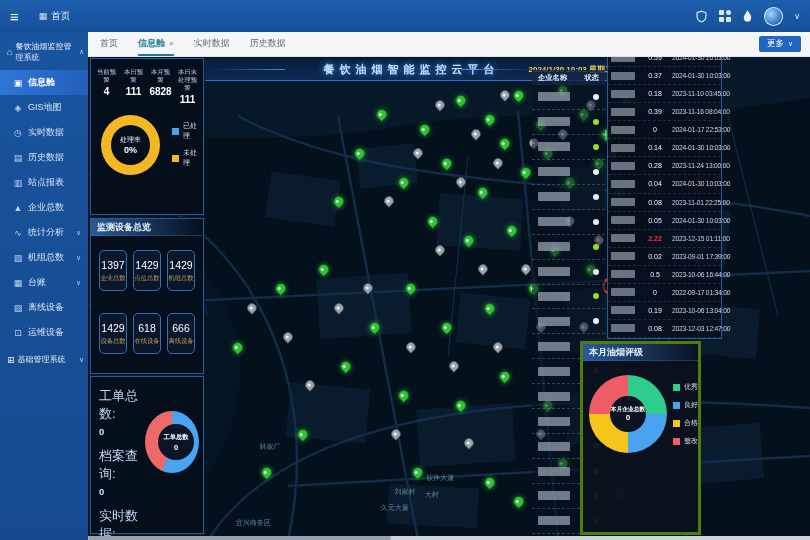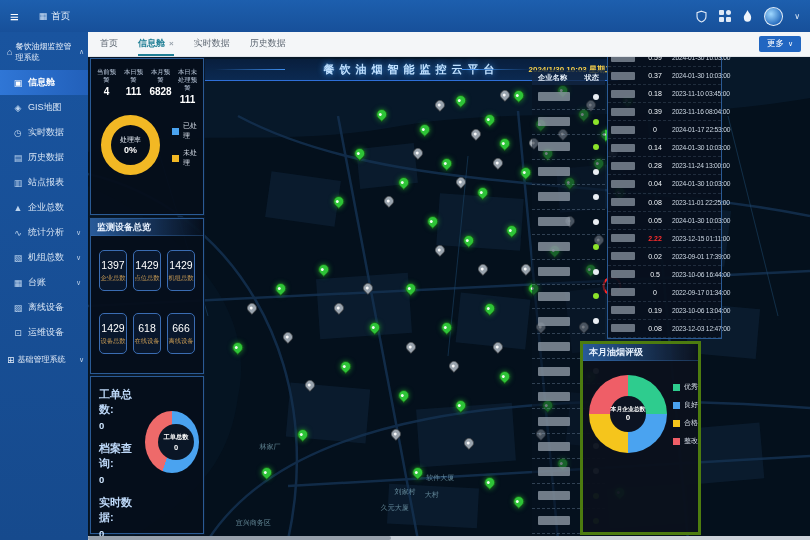--- a/index.html
+++ b/index.html
@@ -84,21 +84,21 @@
   
   .p-device{left:2px;top:162px;width:112px;height:154px;}
   .d-grid{display:grid;grid-template-columns:repeat(3,1fr);gap:22px 6px;padding:14px 8px;}
   .d-box{border:1px solid #3a6cb2;border-radius:5px;text-align:center;padding:8px 0 7px;background:rgba(18,42,76,.35);}
   .d-box .vl{font-size:10.5px;font-weight:normal;color:#fff;}
   .d-box .lb{font-size:6.3px;color:#c79a54;margin-top:3px;}
   
   .p-work{left:2px;top:320px;width:112px;bottom:6px;}
   .wo-body{display:flex;padding:10px 4px 0 8px;}
   .wo-col{width:46px;flex:0 0 46px;}
-  .wo-item .lb{font-size:11px;font-weight:bold;color:#bcd7f7;}
+  .wo-item .lb{font-size:13px;font-weight:normal;color:#bcd7f7;}
   .wo-item .vl{font-size:9.5px;font-weight:bold;color:#cfe6ff;margin:3px 0 10px;}
   .wo-donut{width:62px;height:62px;border-radius:50%;margin:24px 0 0 0;position:relative;}
   .wo-inner{position:absolute;left:13px;top:13px;width:36px;height:36px;border-radius:50%;background:#0a1626;
             display:flex;flex-direction:column;align-items:center;justify-content:center;}
   .wo-inner .cl{font-size:6.3px;font-weight:bold;color:#fff;}
   .wo-inner .cv{font-size:7.5px;font-weight:bold;color:#fff;margin-top:1px;}
   
   .cpanel{position:absolute;left:532px;top:4px;width:73px;bottom:6px;z-index:5;display:flex;flex-direction:column;}
   .c-selrow{display:flex;gap:3px;height:20px;flex:0 0 20px;}
   .c-sel{flex:1;background:#fff;border-radius:2px;display:flex;align-items:center;padding:0 4px;cursor:pointer;}

